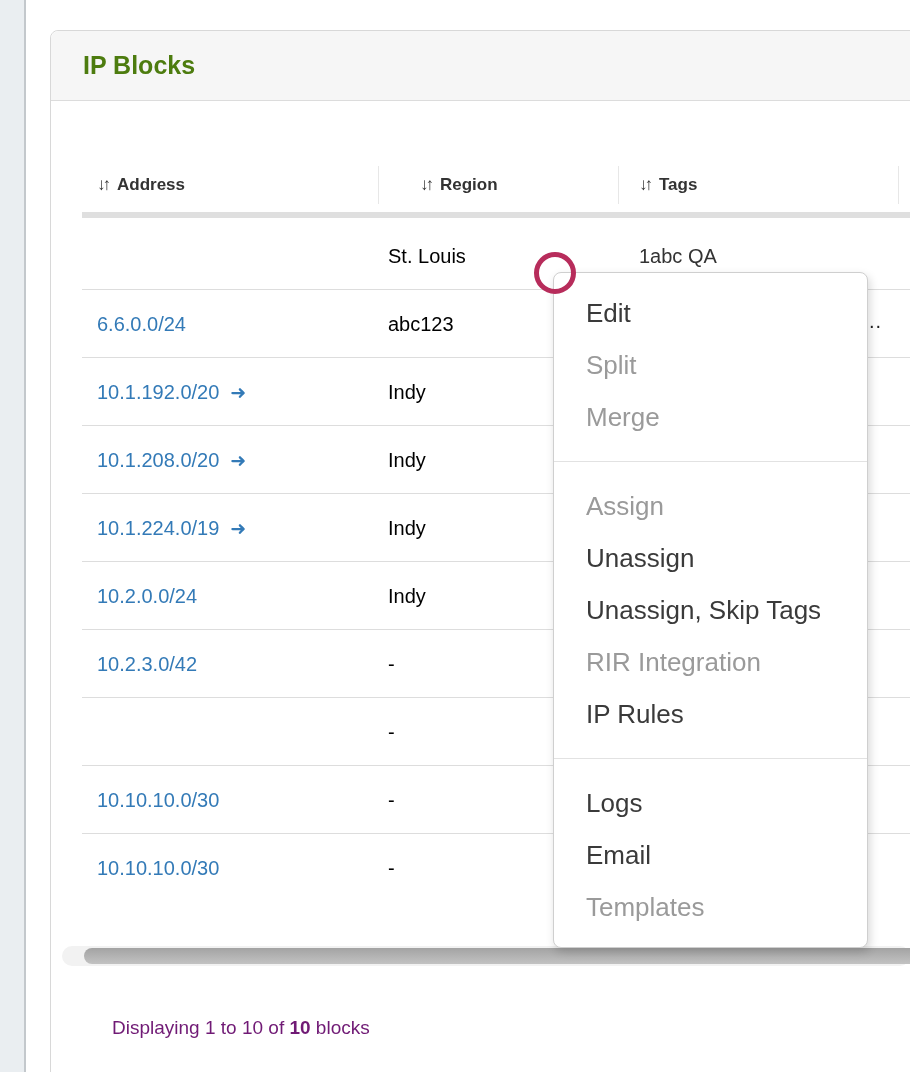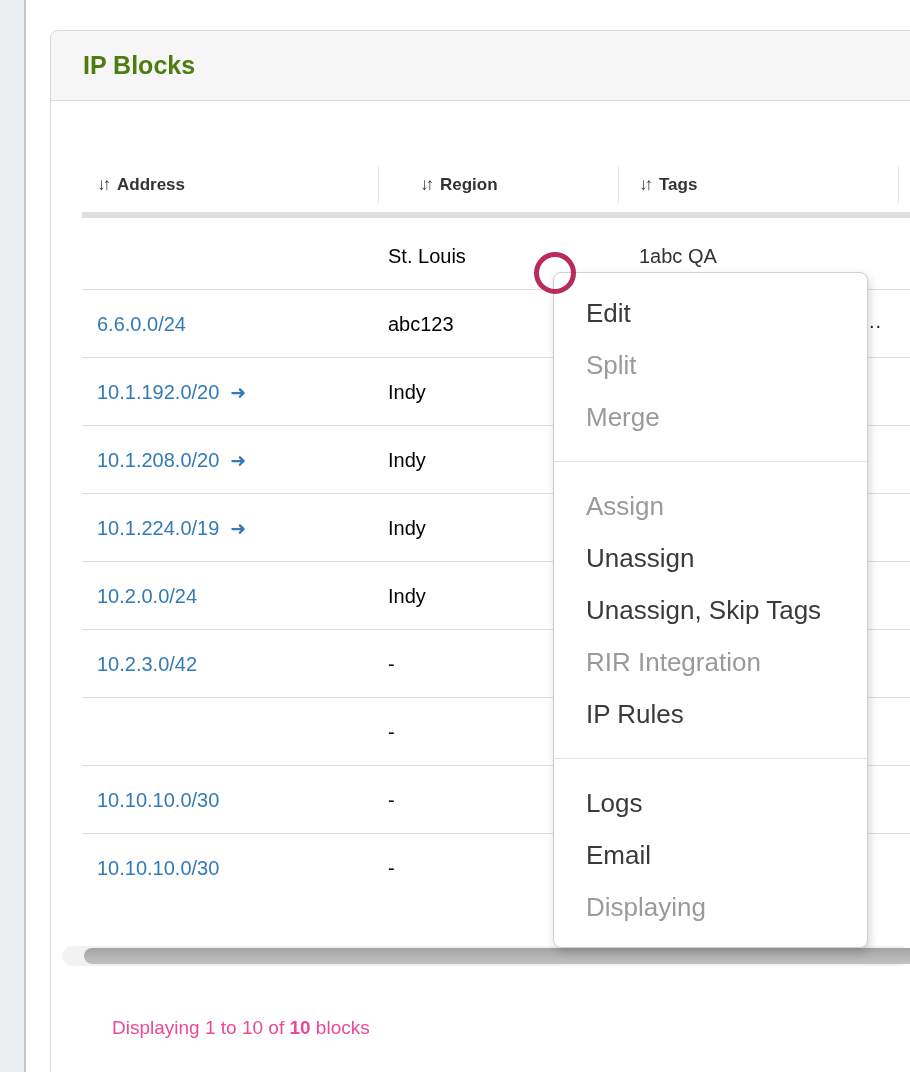--- a/index.html
+++ b/index.html
@@ -99,21 +99,21 @@
     background:#f2f2f2;border-radius:10px;
   }
   .hscroll-thumb{
     position:absolute;left:84px;top:948px;width:830px;height:16px;
     background:linear-gradient(180deg,#a3a3a3,#c2c2c2);
     border-radius:8px 0 0 8px;
   }
   
   .footer-note{
     position:absolute;left:112px;top:1013px;height:30px;line-height:30px;
-    font-size:19px;color:#ec4899;white-space:nowrap;
+    font-size:19px;color:#701a75;white-space:nowrap;
   }
   .footer-note b{font-weight:700;}
 </style>
 </head>
 <body>
 
 <div class="side-strip"></div>
 
 <div class="panel">
   <div class="panel-header">
@@ -193,21 +193,21 @@
     <div class="ctx-item disabled">Merge</div>
     <div class="ctx-divider"></div>
     <div class="ctx-item disabled">Assign</div>
     <div class="ctx-item">Unassign</div>
     <div class="ctx-item">Unassign, Skip Tags</div>
     <div class="ctx-item disabled">RIR Integration</div>
     <div class="ctx-item">IP Rules</div>
     <div class="ctx-divider"></div>
     <div class="ctx-item">Logs</div>
     <div class="ctx-item">Email</div>
-    <div class="ctx-item disabled">Displaying</div>
+    <div class="ctx-item disabled">Templates</div>
   </div>
 
 <div class="click-circle"></div>
 
 <div class="hscroll-track"></div>
 <div class="hscroll-thumb"></div>
 
 <div class="footer-note">
   <span>Displaying 1 to 10 of </span><b>10</b><span> blocks</span>
 </div>

